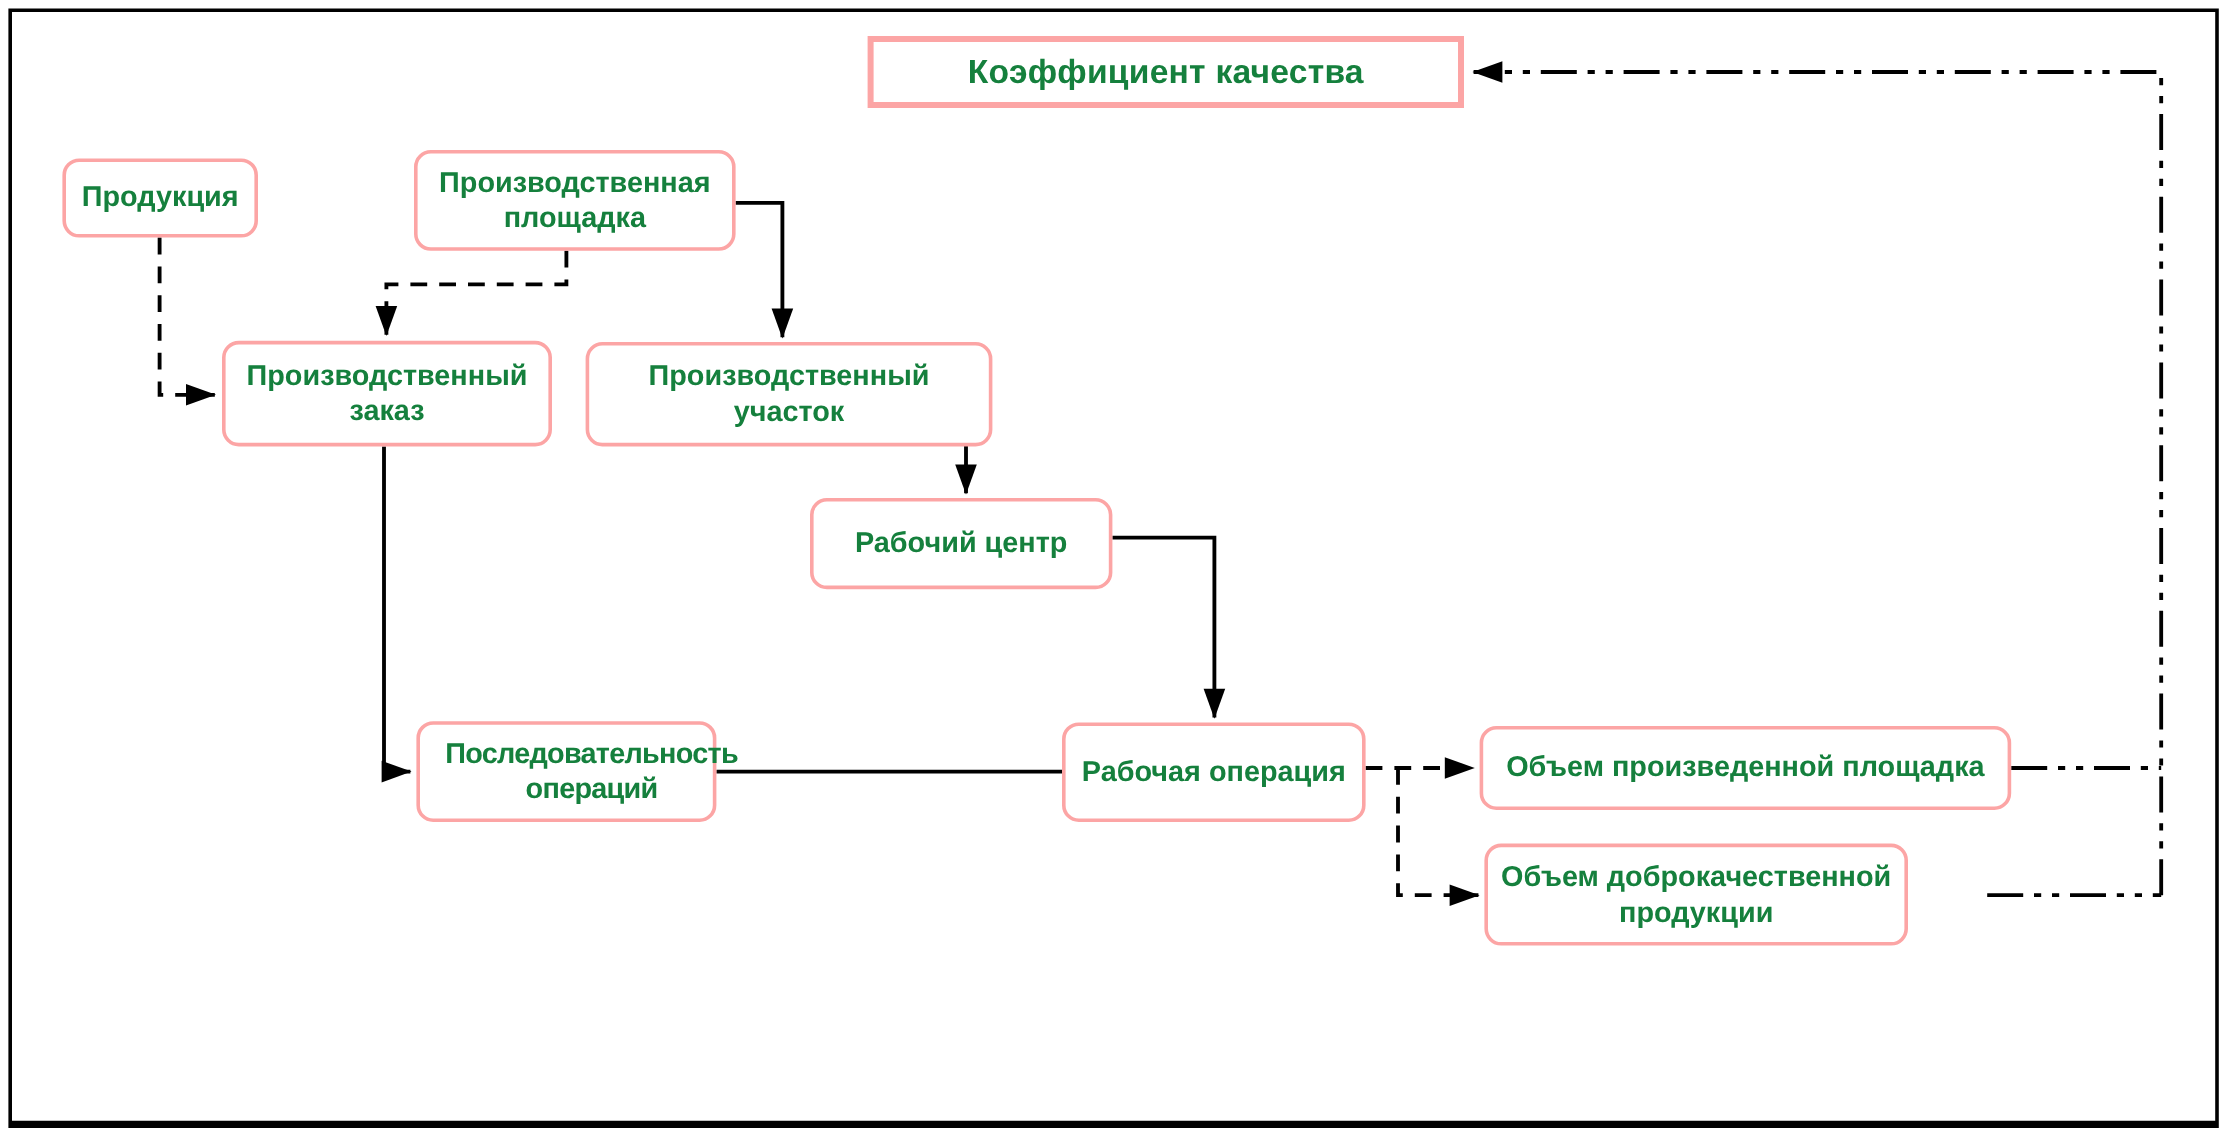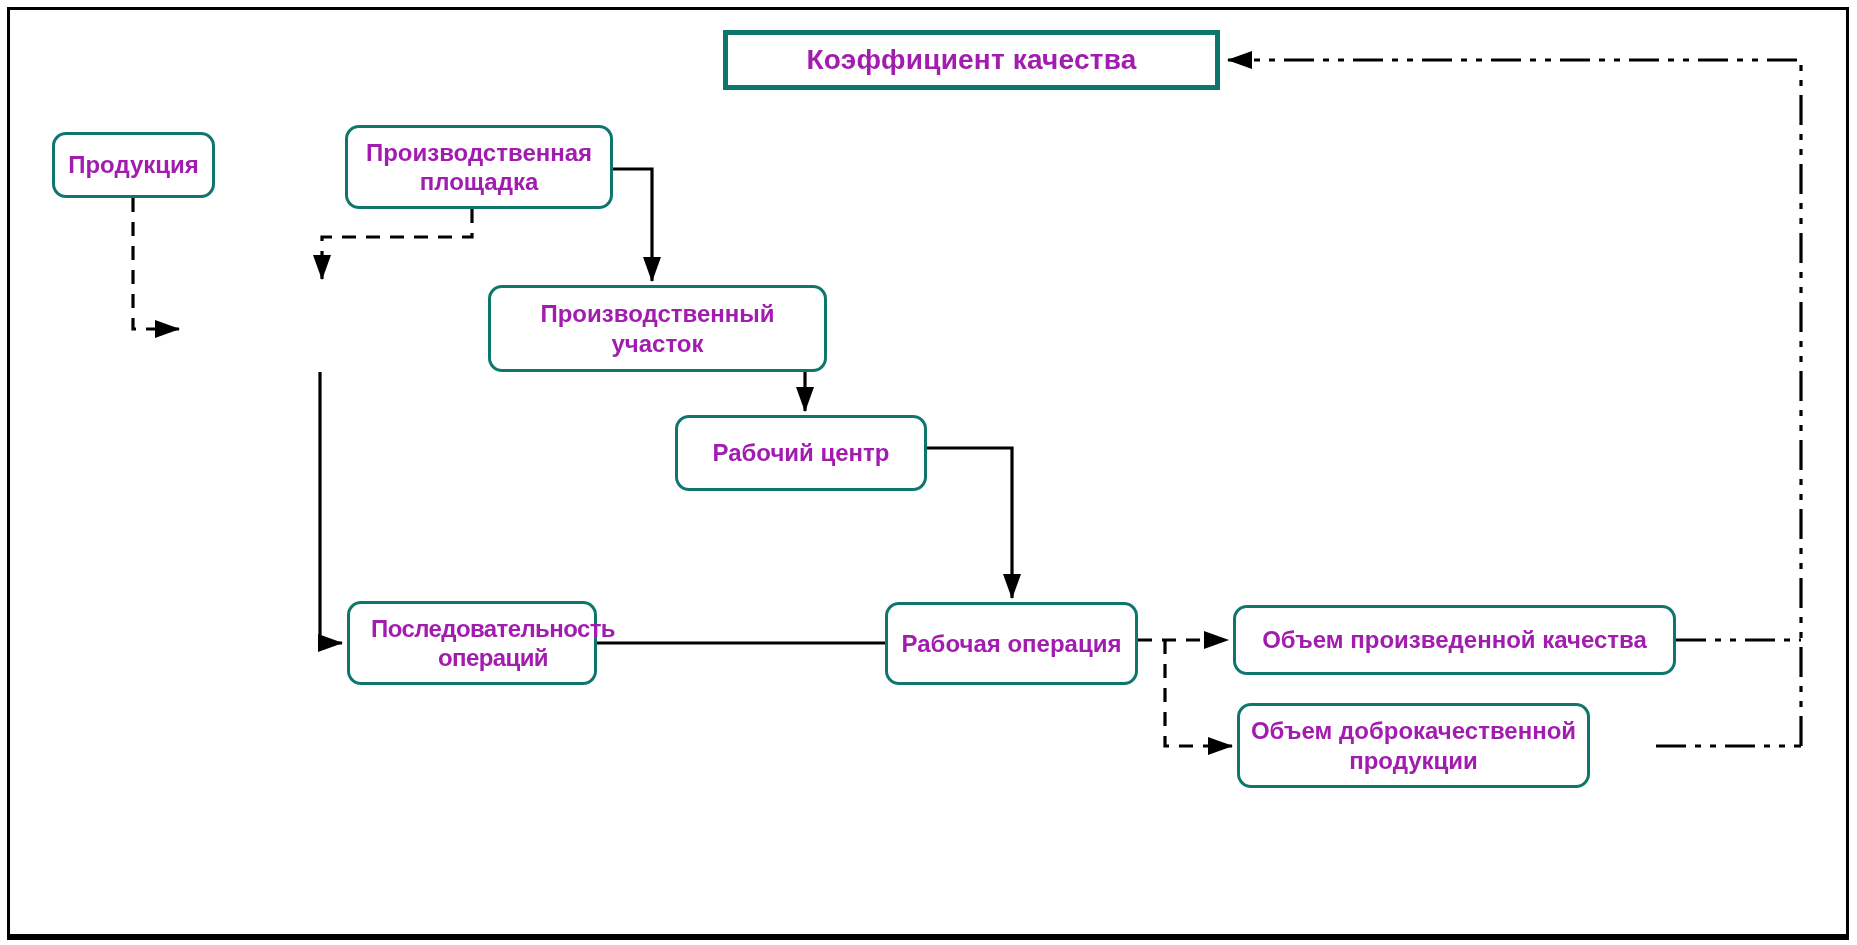--- a/index.html
+++ b/index.html
@@ -15,28 +15,28 @@
     left:7px;top:7px;right:8px;bottom:5px;
     border:3px solid #000;
     border-bottom-width:6px;
     pointer-events:none;
   }
   .wires{position:absolute;left:0;top:0;width:1857px;height:945px;}
   .node{
     position:absolute;
     box-sizing:border-box;
     background:#ffffff;
-    border:3px solid #0f766e;
+    border:3px solid #fca5a5;
     border-radius:14px;
     display:flex;align-items:center;justify-content:center;
     text-align:center;
     font-weight:bold;
     font-size:24px;
     line-height:1.22;
-    color:#a21caf;
+    color:#15803d;
     padding:2px 6px;
   }
   .node.title{
     border-radius:0;
     border-width:5px;
     font-size:28px;
     letter-spacing:0.2px;
   }
   .tight{letter-spacing:-0.6px;}
   
@@ -95,39 +95,42 @@
   </div>
 
   <div class="node n-site">
     <span>Производственная площадка</span>
   </div>
 
   <div class="node n-product">
     <span>Продукция</span>
   </div>
 
+  <div class="node n-order">
+    <span>Производственный заказ</span>
+  </div>
 
   <div class="node n-area">
     <span>Производственный участок</span>
   </div>
 
   <div class="node n-wc">
     <span>Рабочий центр</span>
   </div>
 
   <div class="node n-seq tight">
     <span>Последовательность операций</span>
   </div>
 
   <div class="node n-workop">
     <span>Рабочая операция</span>
   </div>
 
   <div class="node n-vol1">
-    <span>Объем произведенной качества</span>
+    <span>Объем произведенной площадка</span>
   </div>
 
   <div class="node n-vol2">
     <span>Объем доброкачественной продукции</span>
   </div>
 
   <div class="frame"></div>
 </div>
 
 </body></html>

